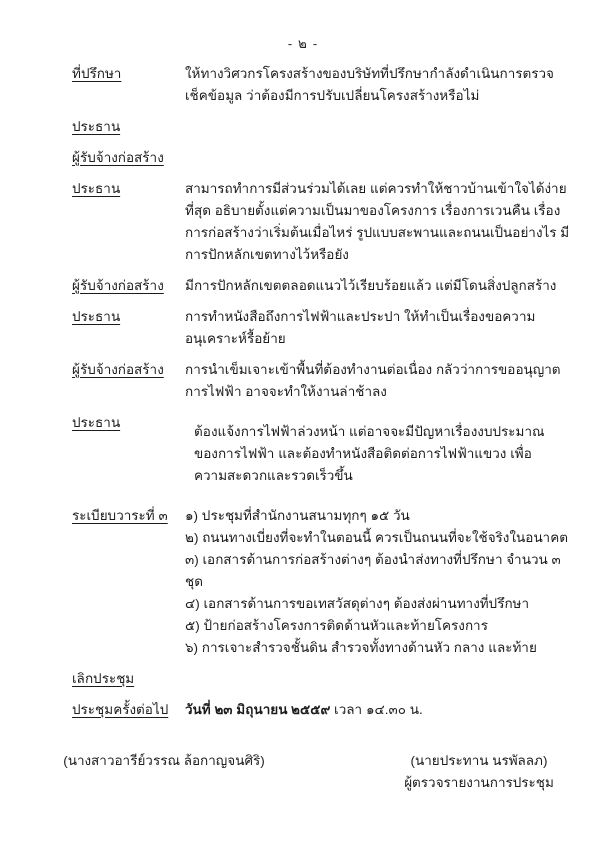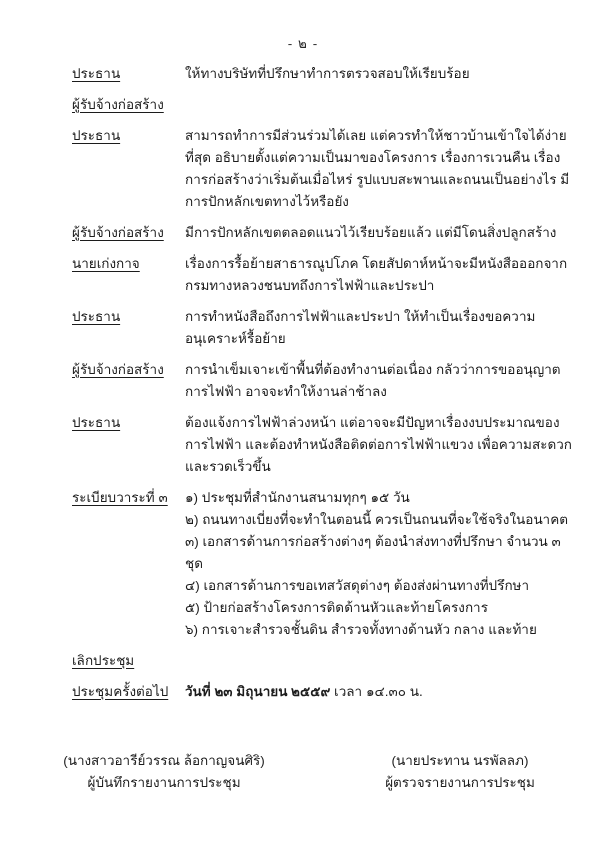--- a/index.html
+++ b/index.html
@@ -34,72 +34,71 @@
     margin-bottom: 9px;
   }
   .row-label {
     width: 113px;
     flex: 0 0 113px;
     text-decoration: underline;
     text-underline-offset: 3px;
   }
   .row-label.bold { font-weight: normal; }
   .row-content { flex: 1; }
-  .row-content p { margin: 0; }
+  .row-content p { margin: 9px; }
   .agenda-heading { font-weight: bold; }
   .agenda-items div { }
   .bold { font-weight: bold; }
   .signatures {
     position: absolute;
     top: 750px;
     left: 0;
     width: 606px;
   }
   .sig-block {
     position: absolute;
     text-align: center;
   }
   .sig-left  { left: 54px;  width: 220px; }
-  .sig-right { left: 385px; width: 150px; }
+  .sig-right { left: 404px; width: 150px; }
   .sig-name { white-space: nowrap; }
   .sig-role { white-space: nowrap; }
 </style>
 </head>
 <body>
 
 <div class="page">
 
   <div class="page-number">- ๒ -</div>
 
   <div class="doc">
 
+    <div class="row">
+      <div class="row-label">ที่ปรึกษา</div>
+      <div class="row-content">ให้ทางวิศวกรโครงสร้างของบริษัทที่ปรึกษากำลังดำเนินการตรวจเช็คข้อมูล ว่าต้องมีการปรับเปลี่ยนโครงสร้างหรือไม่</div>
+    </div>
 
     <div class="row">
       <div class="row-label">ประธาน</div>
-      <div class="row-content">ให้ทางบริษัทที่ปรึกษาทำการตรวจสอบให้เรียบร้อย</div>
     </div>
 
     <div class="row">
       <div class="row-label">ผู้รับจ้างก่อสร้าง</div>
     </div>
 
     <div class="row">
       <div class="row-label">ประธาน</div>
       <div class="row-content">สามารถทำการมีส่วนร่วมได้เลย แต่ควรทำให้ชาวบ้านเข้าใจได้ง่ายที่สุด อธิบายตั้งแต่ความเป็นมาของโครงการ เรื่องการเวนคืน เรื่องการก่อสร้างว่าเริ่มต้นเมื่อไหร่ รูปแบบสะพานและถนนเป็นอย่างไร มีการปักหลักเขตทางไว้หรือยัง</div>
     </div>
 
     <div class="row">
       <div class="row-label">ผู้รับจ้างก่อสร้าง</div>
       <div class="row-content">มีการปักหลักเขตตลอดแนวไว้เรียบร้อยแล้ว แต่มีโดนสิ่งปลูกสร้าง</div>
     </div>
 
-    <div class="row">
-      <div class="row-label">นายเก่งกาจ</div>
-      <div class="row-content">เรื่องการรื้อย้ายสาธารณูปโภค โดยสัปดาห์หน้าจะมีหนังสือออกจากกรมทางหลวงชนบทถึงการไฟฟ้าและประปา</div>
-    </div>
 
     <div class="row">
       <div class="row-label">ประธาน</div>
       <div class="row-content">การทำหนังสือถึงการไฟฟ้าและประปา ให้ทำเป็นเรื่องขอความอนุเคราะห์รื้อย้าย</div>
     </div>
 
     <div class="row">
       <div class="row-label">ผู้รับจ้างก่อสร้าง</div>
       <div class="row-content">การนำเข็มเจาะเข้าพื้นที่ต้องทำงานต่อเนื่อง กลัวว่าการขออนุญาตการไฟฟ้า อาจจะทำให้งานล่าช้าลง</div>
     </div>
@@ -135,21 +134,20 @@
         <span class="bold">วันที่ ๒๓ มิถุนายน ๒๕๕๙</span>
         <span>เวลา ๑๔.๓๐ น.</span>
       </div>
     </div>
 
   </div>
 
   <div class="signatures">
     <div class="sig-block sig-left">
       <div class="sig-name">(นางสาวอารีย์วรรณ ล้อกาญจนศิริ)</div>
-      <div class="sig-role">ผู้บันทึกรายงานการประชุม</div>
     </div>
     <div class="sig-block sig-right">
       <div class="sig-name">(นายประทาน นรพัลลภ)</div>
       <div class="sig-role">ผู้ตรวจรายงานการประชุม</div>
     </div>
   </div>
 
 </div>
 
 </body></html>

